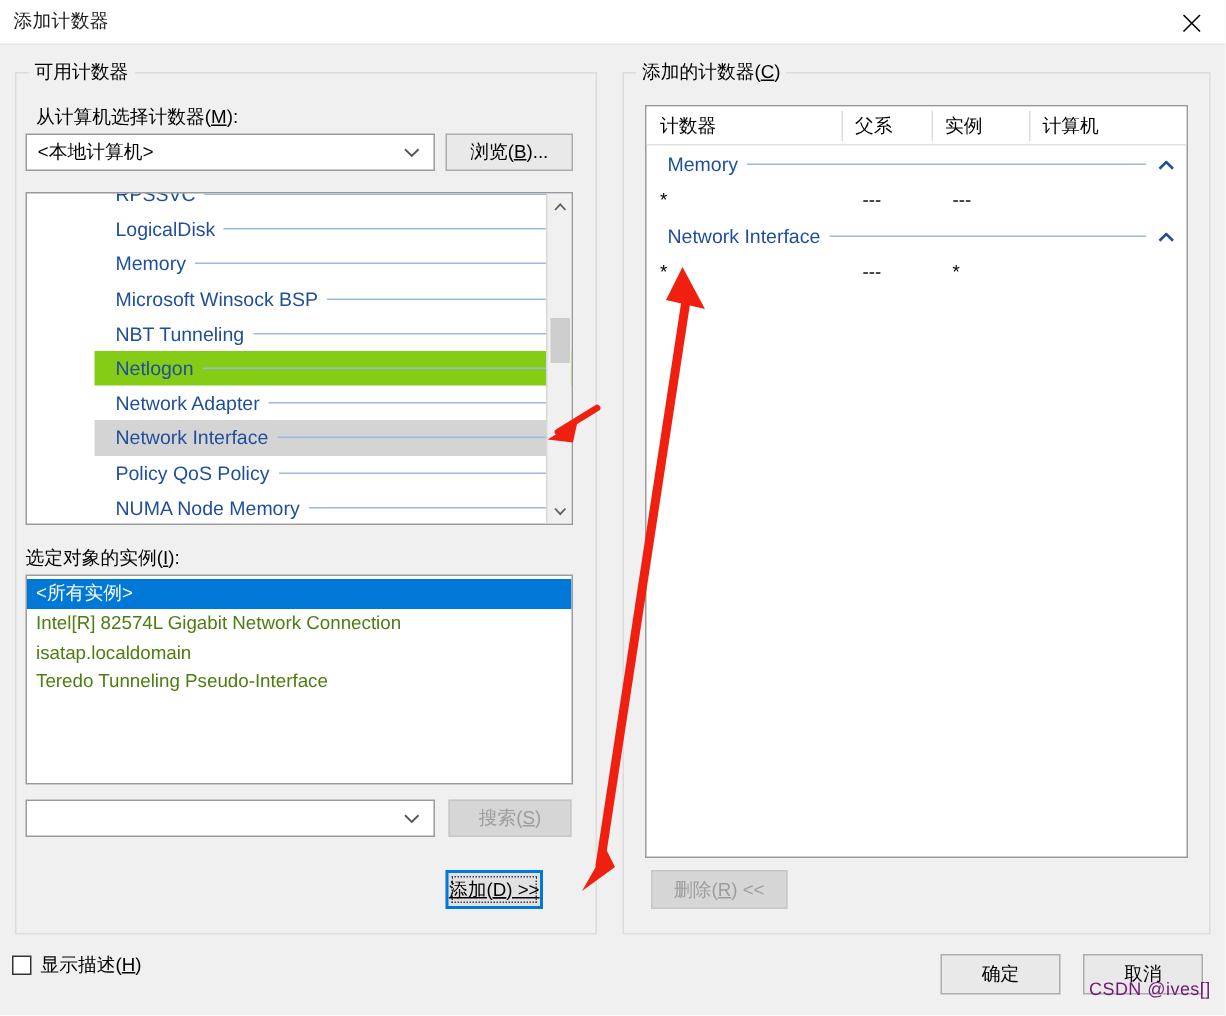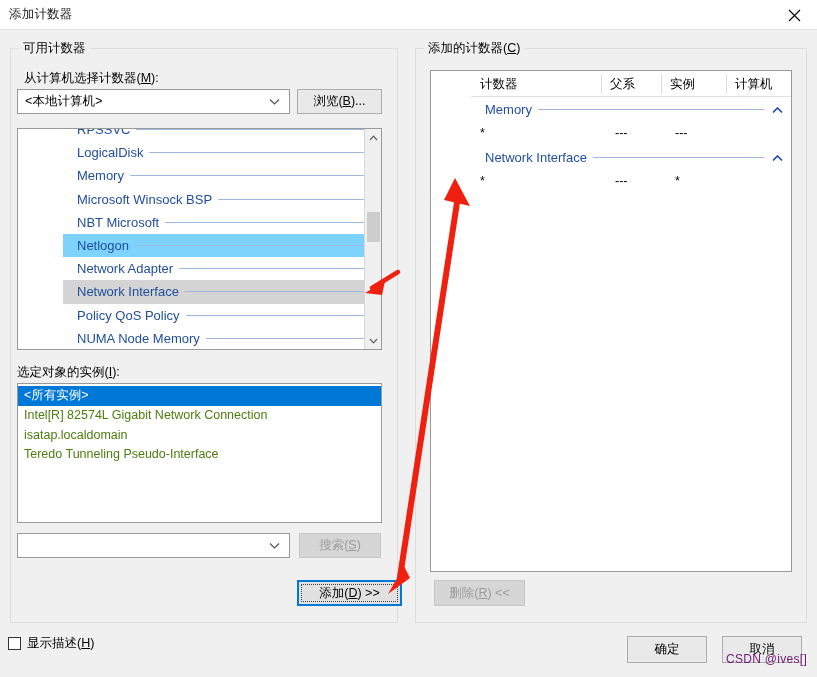--- a/index.html
+++ b/index.html
@@ -126,21 +126,21 @@
   }
   .crow {
     position: relative;
     height: 23.2px;
     display: flex; align-items: center;
     padding-left: 14px; padding-right: 8px;
     font-size: 13px;
     color: #1f4e9c;
     white-space: nowrap;
   }
-  .crow.hover    { background: #7dd3fc; text-align: center; }
+  .crow.hover    { background: #84cc16; text-align: center; }
   .crow.selected { background: #d4d4d4; }
   .crow .cname { position: relative; z-index: 2; padding-right: 6px; }
   .crow .cline {
     flex: 1 1 auto;
     height: 1px;
     background: #9fb8dd;
     margin-right: 8px;
   }
   .crow .cchev { flex: 0 0 auto; }
 
@@ -184,21 +184,20 @@
   .irow.selected { background: #0078d7; color: #ffffff; }
 
   
   #added-table {
     position: absolute;
     left: 430px; top: 70px;
     width: 362px; height: 502px;
     background: #ffffff;
     border: 1px solid #9a9a9a;
     overflow: hidden;
-    padding-left: 40px;
   }
   .thead {
     position: relative;
     height: 26px;
     border-bottom: 1px solid #e0e0e0;
     background: #ffffff;
   }
   .th {
     position: absolute; top: 0; height: 26px;
     display: flex; align-items: center;
@@ -310,21 +309,21 @@
             </svg></span>
         </div>
         <div class="crow">
           <span class="cname">Microsoft Winsock BSP</span>
           <span class="cline"></span>
           <span class="cchev"><svg width="11" height="7" viewBox="0 0 11 7">
               <polyline points="1,1 5.5,5.5 10,1" fill="none" stroke="#1f4e9c" stroke-width="1.7"></polyline>
             </svg></span>
         </div>
         <div class="crow">
-          <span class="cname">NBT Microsoft</span>
+          <span class="cname">NBT Tunneling</span>
           <span class="cline"></span>
           <span class="cchev"><svg width="11" height="7" viewBox="0 0 11 7">
               <polyline points="1,1 5.5,5.5 10,1" fill="none" stroke="#1f4e9c" stroke-width="1.7"></polyline>
             </svg></span>
         </div>
         <div class="crow hover">
           <span class="cname">Netlogon</span>
           <span class="cline"></span>
           <span class="cchev"><svg width="11" height="7" viewBox="0 0 11 7">
               <polyline points="1,1 5.5,5.5 10,1" fill="none" stroke="#1f4e9c" stroke-width="1.7"></polyline>
@@ -389,21 +388,21 @@
     <span></span>
     <svg class="chev" width="11" height="7" viewBox="0 0 11 7">
       <polyline points="1,1 5.5,5.5 10,1" fill="none" stroke="#555" stroke-width="1.2"></polyline>
     </svg>
   </div>
 
   <div class="btn disabled" style="left:299px; top:533px; width:82px; height:25px;">
     <span class="lbl">搜索(<span class="ul">S</span>)</span>
   </div>
 
-  <div class="btn focus" style="left:297px; top:580px; width:105px; height:26px;">
+  <div class="btn focus" style="left:297px; top:580px; width:65px; height:26px;text-decoration:underline;">
     <span class="focus-inner"></span>
     <span class="lbl">添加(<span class="ul">D</span>) &gt;&gt;</span>
   </div>
 
   <div class="group" id="group-added">
     <span class="group-label">添加的计数器(<span class="ul">C</span>)</span>
   </div>
 
   <div id="added-table">
     <div class="thead" id="added-thead">

